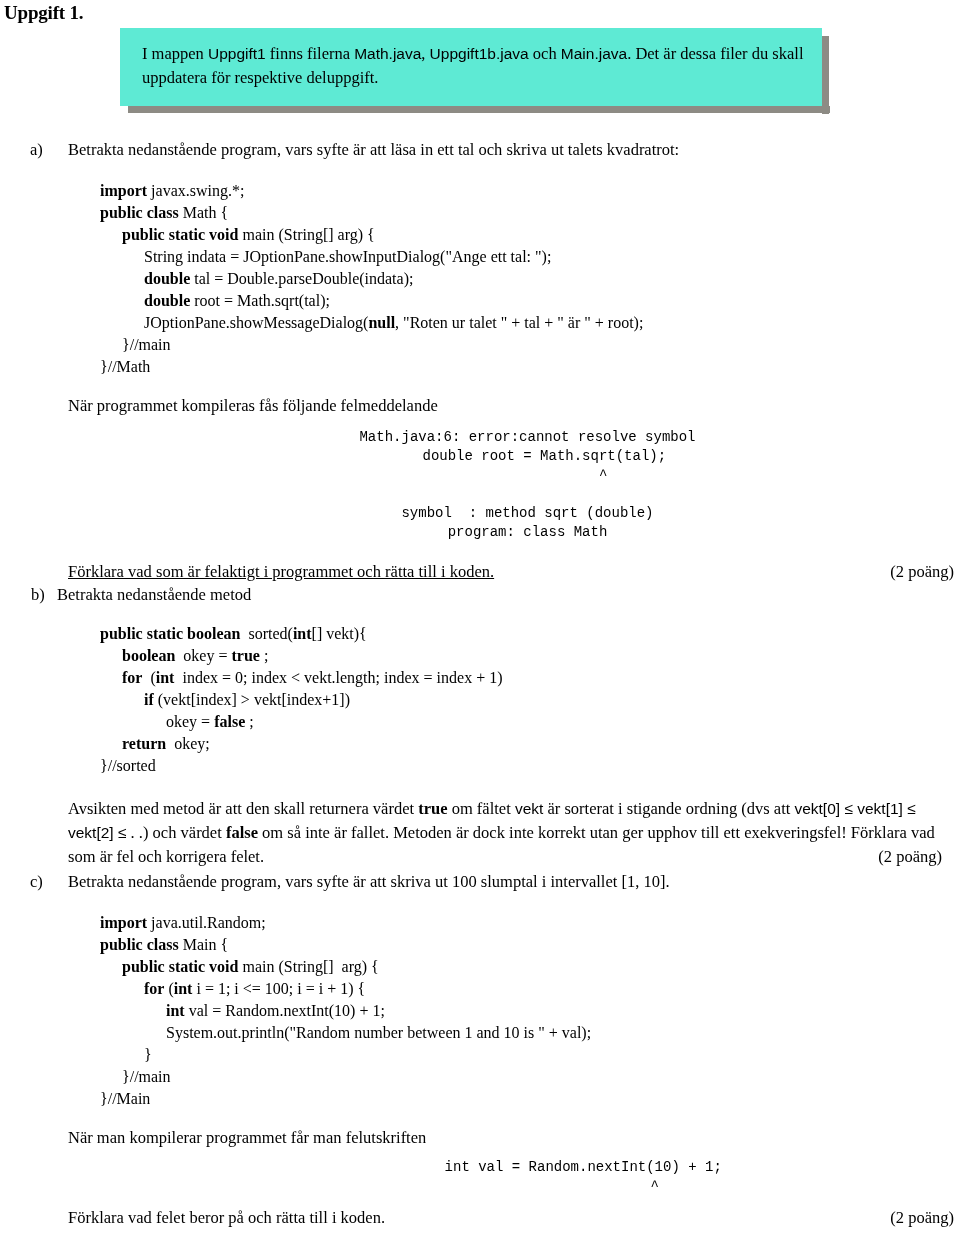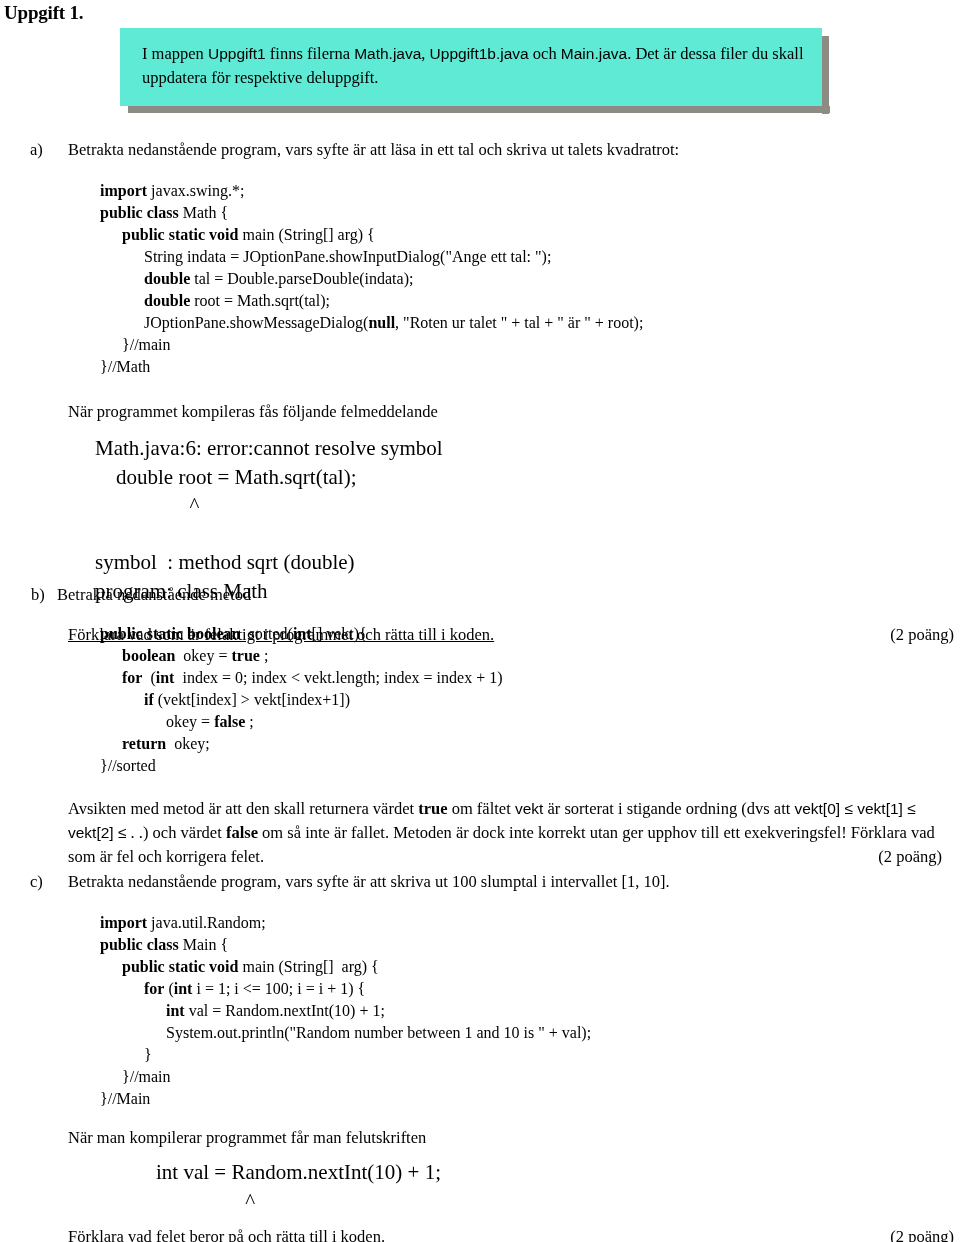--- a/index.html
+++ b/index.html
@@ -96,25 +96,26 @@
     font-family: "Liberation Serif", "DejaVu Serif", serif;
     font-size: 16px;
     line-height: 1.375;
     white-space: pre;
     margin-left: 100px;
   }
   .code b { font-weight: bold; }
 
   
   .errout {
-    font-family: Liberation Serif, serif;
-    font-size: 21px;
+    font-family: Liberation Mono, monospace;
+    font-size: 14px;
     line-height: 1.36;
     white-space: pre;
     margin-left: 95px;
+    text-align: center;
   }
 
   .prose {
     font-size: 16.5px;
     line-height: 1.45;
     margin-left: 68px;
     margin-right: 12px;
   }
   .prose .sans {
     font-family: "Liberation Sans", "DejaVu Sans", sans-serif;
@@ -150,21 +151,21 @@
       <div class="callout-shadow-bottom"></div>
     </div>
   </div>
 
   <div class="qblock" style="top:140px;">
     <div class="qhead">
       <span class="qlabel">a)</span>
       <span>Betrakta nedanstående program, vars syfte är att läsa in ett tal och skriva ut talets kvadratrot:</span>
     </div>
     <div class="code" style="margin-top:20px;"><div style="padding-left: 0px;"><b>import</b><span> javax.swing.*;</span></div><div style="padding-left: 0px;"><b>public class</b><span> Math {</span></div><div style="padding-left: 22px;"><b>public static void</b><span> main (String[] arg) {</span></div><div style="padding-left: 44px;"><span>String indata = JOptionPane.showInputDialog("Ange ett tal: ");</span></div><div style="padding-left: 44px;"><b>double</b><span> tal = Double.parseDouble(indata);</span></div><div style="padding-left: 44px;"><b>double</b><span> root = Math.sqrt(tal);</span></div><div style="padding-left: 44px;"><span>JOptionPane.showMessageDialog(</span><b>null</b><span>, "Roten ur talet " + tal + " är " + root);</span></div><div style="padding-left: 22px;"><span>}//main</span></div><div style="padding-left: 0px;"><span>}//Math</span></div></div>
-    <div class="note-line" style="margin-top:24px;">När programmet kompileras fås följande felmeddelande</div>
+    <div class="note-line" style="margin-top:18px;">När programmet kompileras fås följande felmeddelande</div>
     <div class="errout" style="margin-top:12px;"><div>Math.java:6: error:cannot resolve symbol</div><div>    double root = Math.sqrt(tal);</div><div>                  ^</div><div>&nbsp;</div><div>symbol  : method sqrt (double)</div><div>program: class Math</div></div>
     <div class="note-line line-with-points" style="margin-top:20px;text-decoration:underline;">
       <span>Förklara vad som är felaktigt i programmet och rätta till i koden.</span>
       <span class="points">(2 poäng)</span>
     </div>
   </div>
 
   <div class="qblock" style="top:585px;">
     <div class="qhead b-head">
       <span class="qlabel tight">b)</span>

